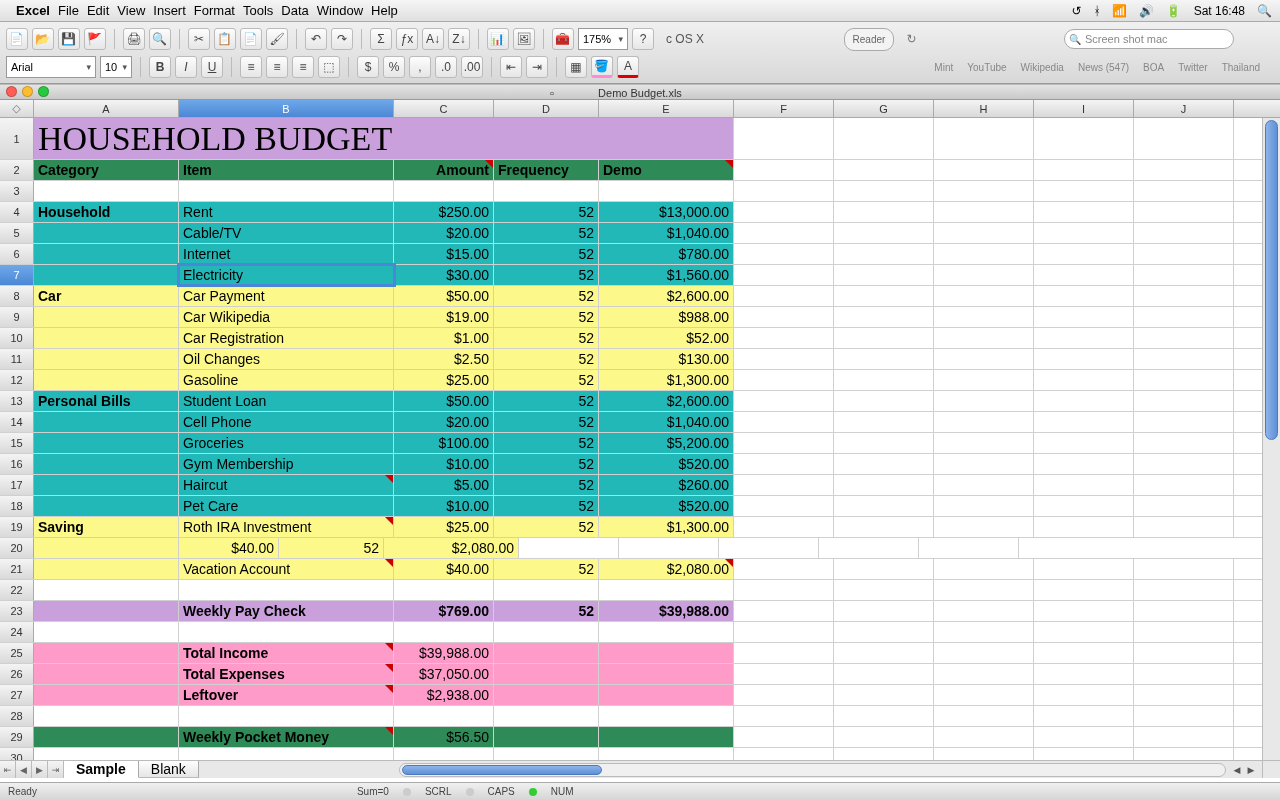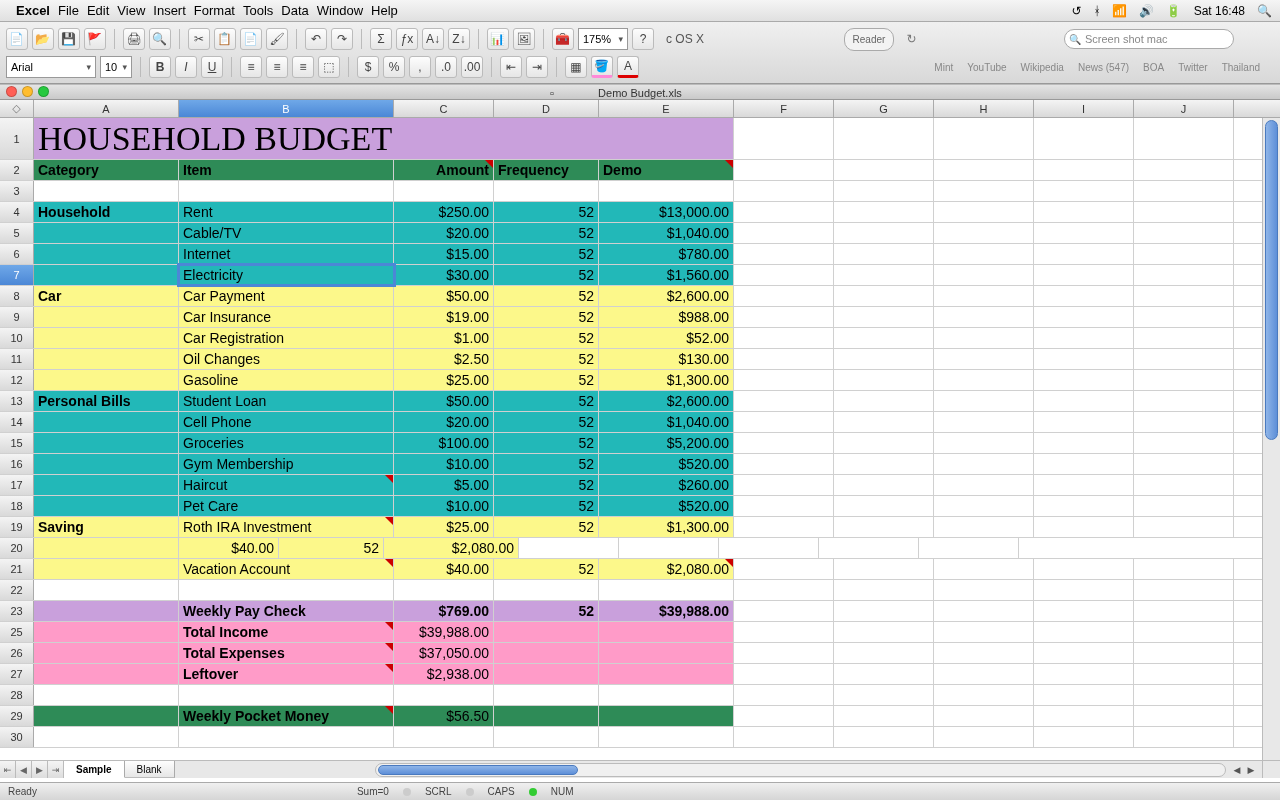--- a/index.html
+++ b/index.html
@@ -67,21 +67,21 @@
 .bg-lavender { background: #c9a0dc; }
 .bg-pink { background: #ff9bc8; }
 .bg-dgreen { background: #2e8b57; }
 
 
 .vscroll { position: absolute; right: 0; top: 18px; bottom: 18px; width: 18px; background: #e8e8e8; border-left: 1px solid #bbb; }
 .vscroll .thumb { position: absolute; left: 2px; right: 2px; top: 2px; height: 320px; background: linear-gradient(90deg,#8fb5e8,#5e8fd8); border-radius: 8px; border:1px solid #4a7abf; }
 .hscroll-area { position: absolute; left: 0; right: 18px; bottom: 0; height: 18px; background: #e8e8e8; border-top: 1px solid #bbb; display:flex; align-items:center; }
 .tab-nav { display:flex; height:100%; }
 .tab-nav span { width:16px; border-right:1px solid #bbb; display:flex; align-items:center; justify-content:center; font-size:9px; color:#666; background:linear-gradient(#f4f4f4,#ddd); }
-.sheet-tabs { display: flex; height: 100%; font-size: 10px; }
+.sheet-tabs { display: flex; height: 100%; font-size: 14px; }
 .sheet-tab { padding: 0 12px; border-right: 1px solid #aaa; background: linear-gradient(#fefefe,#e6e6e6); display: flex; align-items: center; border-bottom:1px solid #bbb; }
 .sheet-tab.active { background: #fff; font-weight: bold; border-bottom:1px solid #fff; }
 .hscroll-track { flex: 1; margin-left: 200px; position: relative; height: 14px; background: #f0f0f0; border:1px solid #bbb; border-radius:7px; }
 .hscroll-track .thumb { position: absolute; left: 2px; top: 1px; bottom: 1px; width: 200px; background: linear-gradient(#8fb5e8,#5e8fd8); border-radius: 7px; border:1px solid #4a7abf; }
 .hscroll-arrows { display:flex; gap:0; margin-left:4px; margin-right:4px; }
 .hscroll-arrows span { width:14px; height:14px; font-size:9px; display:flex; align-items:center; justify-content:center; color:#555; }
 .sheet-corner { position:absolute; right:0; bottom:0; width:18px; height:18px; background:#e8e8e8; border-left:1px solid #bbb; border-top:1px solid #bbb; }
 
 
 .statusbar { position: absolute; bottom: 0; left: 0; right: 0; height: 18px; background: linear-gradient(#f0f0f0,#d5d5d5); border-top: 1px solid #aaa; font-size: 10px; display: flex; align-items: center; padding: 0 8px; gap: 20px; color:#444; }
@@ -311,21 +311,21 @@
         <div class="cell c-E bg-yellow right-align">$2,600.00</div>
         <div class="cell c-rest"></div>
         <div class="cell c-rest"></div>
         <div class="cell c-rest"></div>
         <div class="cell c-rest"></div>
         <div class="cell c-rest"></div>
       </div>
       <div class="row">
         <div class="row-h">9</div>
         <div class="cell c-A bg-yellow"></div>
-        <div class="cell c-B bg-yellow">Car Insurance</div>
+        <div class="cell c-B bg-yellow">Car Wikipedia</div>
         <div class="cell c-C bg-yellow right-align">$19.00</div>
         <div class="cell c-D bg-yellow right-align">52</div>
         <div class="cell c-E bg-yellow right-align">$988.00</div>
         <div class="cell c-rest"></div>
         <div class="cell c-rest"></div>
         <div class="cell c-rest"></div>
         <div class="cell c-rest"></div>
         <div class="cell c-rest"></div>
       </div>
       <div class="row">
@@ -496,20 +496,33 @@
         <div class="cell c-rest"></div>
         <div class="cell c-rest"></div>
       </div>
       <div class="row">
         <div class="row-h">23</div>
         <div class="cell c-A bg-lavender"></div>
         <div class="cell c-B bg-lavender bold">Weekly Pay Check</div>
         <div class="cell c-C bg-lavender right-align bold">$769.00</div>
         <div class="cell c-D bg-lavender right-align bold">52</div>
         <div class="cell c-E bg-lavender right-align bold">$39,988.00</div>
+        <div class="cell c-rest"></div>
+        <div class="cell c-rest"></div>
+        <div class="cell c-rest"></div>
+        <div class="cell c-rest"></div>
+        <div class="cell c-rest"></div>
+      </div>
+      <div class="row">
+        <div class="row-h">24</div>
+        <div class="cell c-A"></div>
+        <div class="cell c-B"></div>
+        <div class="cell c-C"></div>
+        <div class="cell c-D"></div>
+        <div class="cell c-E"></div>
         <div class="cell c-rest"></div>
         <div class="cell c-rest"></div>
         <div class="cell c-rest"></div>
         <div class="cell c-rest"></div>
         <div class="cell c-rest"></div>
       </div>
       <div class="row">
         <div class="row-h">25</div>
         <div class="cell c-A bg-pink"></div>
         <div class="cell c-B bg-pink bold comment-ind">Total Income</div>

